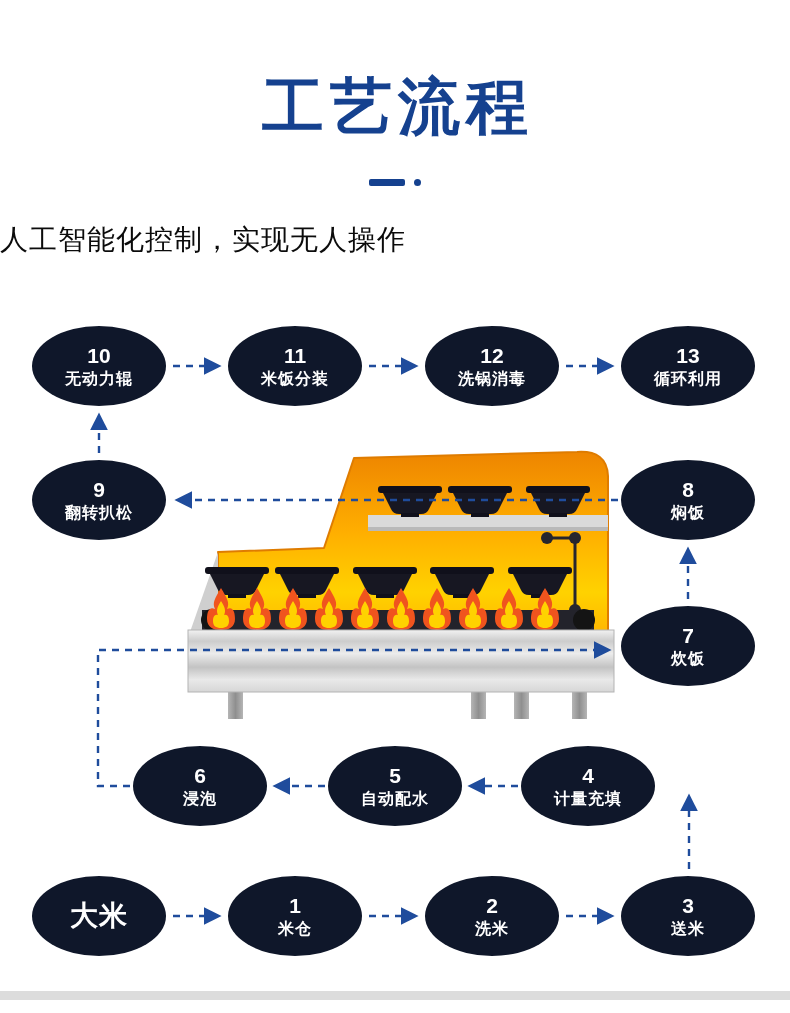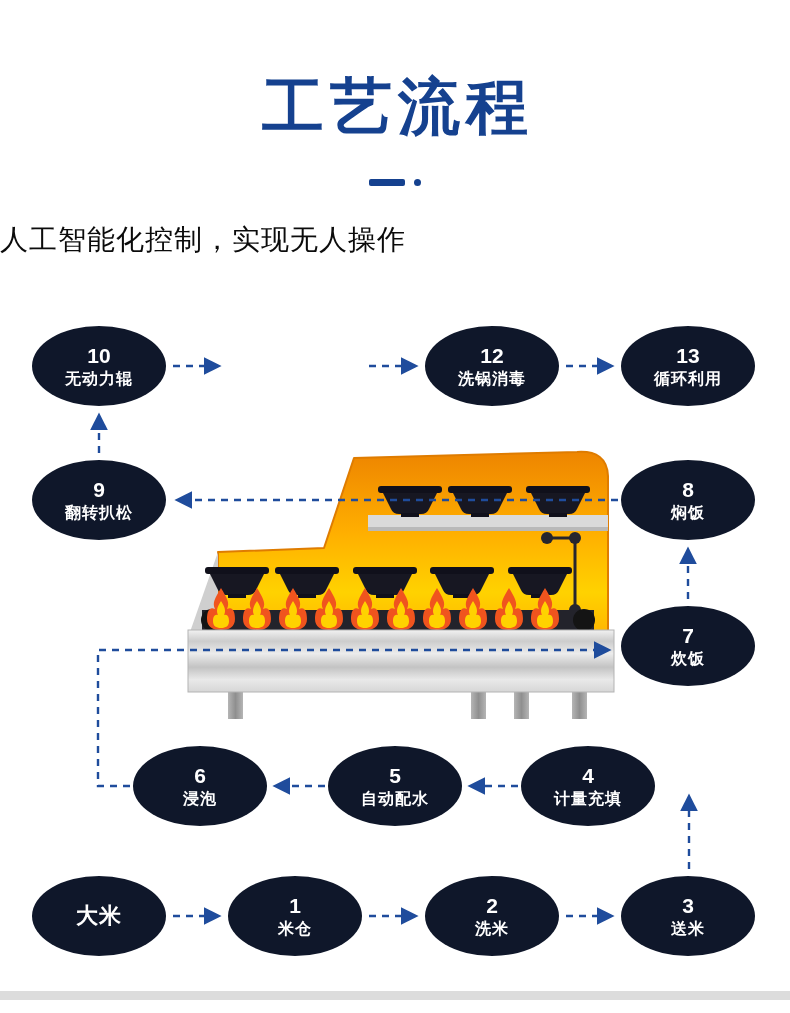--- a/index.html
+++ b/index.html
@@ -13,21 +13,21 @@
   .divider .bar { width:36px; height:7px; background:#15418f; border-radius:2px; }
   .divider .dot { width:7px; height:7px; background:#15418f; border-radius:50%; }
   .subtitle { position:absolute; top:221px; left:0; width:100%; text-align:left;
               font-size:28px; font-weight:500; color:#0b0b0b; letter-spacing:1px; }
 
   .node { position:absolute; width:134px; height:80px; background:#0f172a; border-radius:50%;
           display:flex; flex-direction:column; align-items:center; justify-content:center;
           color:#ffffff; font-weight:700; line-height:1.22; text-align:center; z-index:5; }
   .node .num { font-size:21px; }
   .node .lbl { font-size:16px; letter-spacing:1px; }
-  .node.single .lbl { font-size:22px; }
+  .node.single .lbl { font-size:28px; }
 
   svg.machine { position:absolute; left:178px; top:448px; z-index:1; }
   svg.overlay { position:absolute; left:0; top:0; z-index:3; pointer-events:none; }
 
   .bottom-strip { position:absolute; left:0; bottom:0; width:100%; height:9px; background:#dcdcdc; }
 </style>
 </head>
 <body>
 
 <div class="page">
@@ -148,20 +148,24 @@
       <path d="M173,916 L218,916" marker-end="url(#arrow)"></path>
       <path d="M369,916 L415,916" marker-end="url(#arrow)"></path>
       <path d="M566,916 L611,916" marker-end="url(#arrow)"></path>
     </g>
   </svg>
 
   <div class="node" style="left:32px;top:326px">
     <div class="num">10</div>
     <div class="lbl">无动力辊</div>
   </div>
+  <div class="node" style="left:228px;top:326px">
+    <div class="num">11</div>
+    <div class="lbl">米饭分装</div>
+  </div>
   <div class="node" style="left:425px;top:326px">
     <div class="num">12</div>
     <div class="lbl">洗锅消毒</div>
   </div>
   <div class="node" style="left:621px;top:326px">
     <div class="num">13</div>
     <div class="lbl">循环利用</div>
   </div>
 
   <div class="node" style="left:32px;top:460px">

